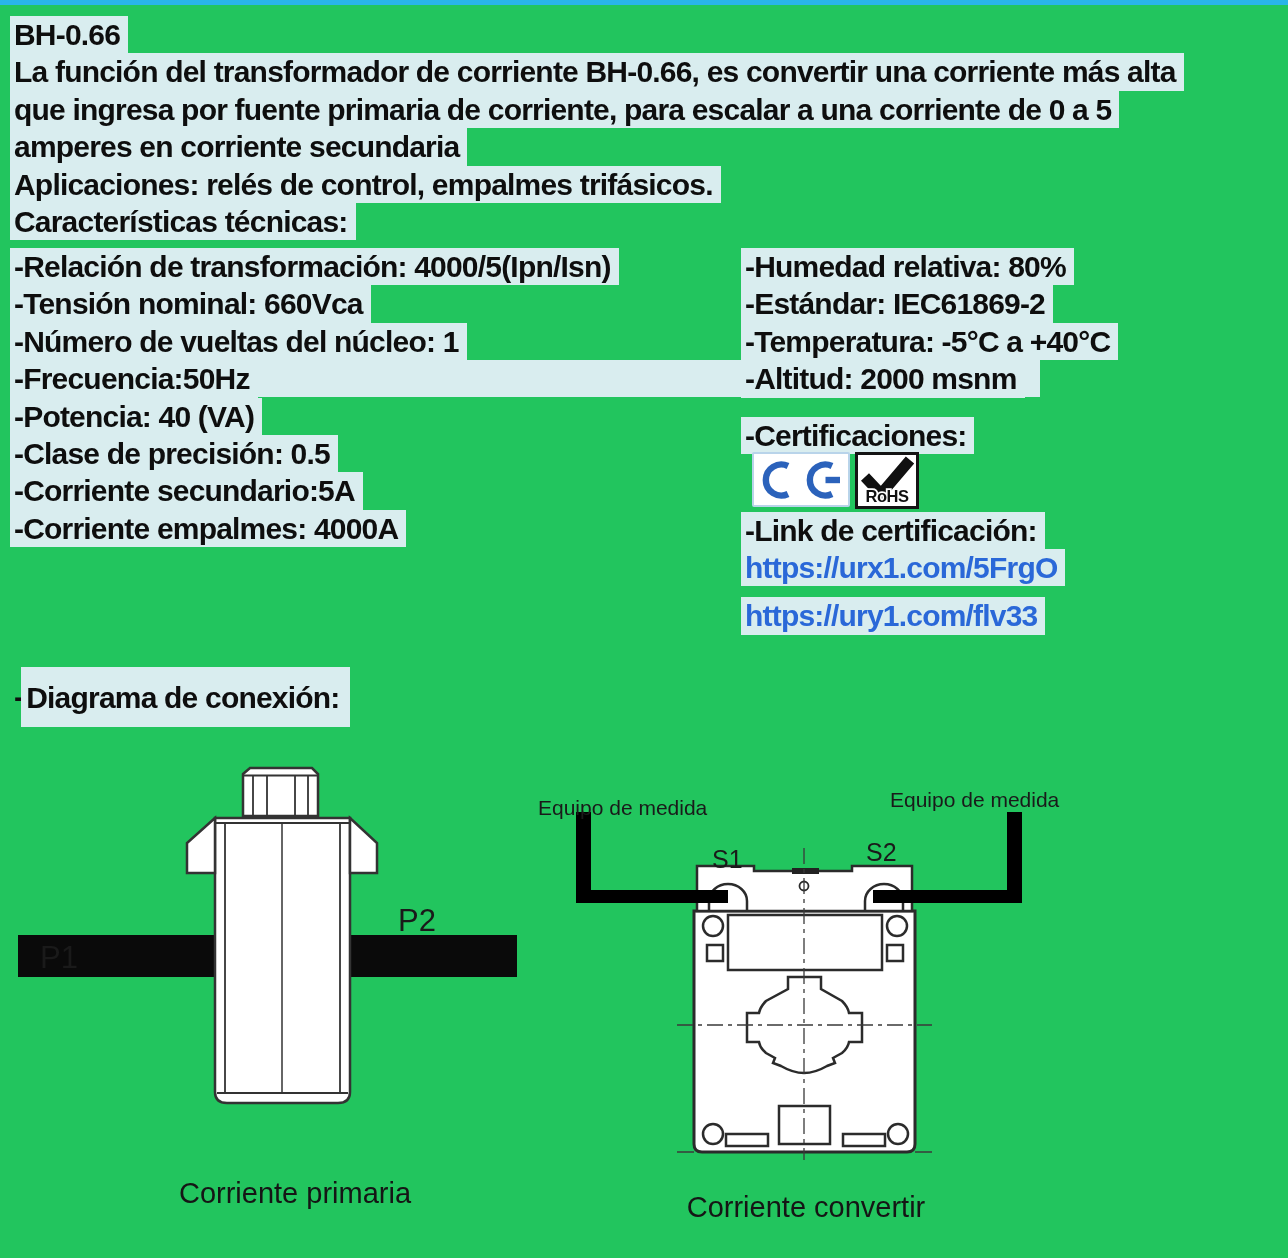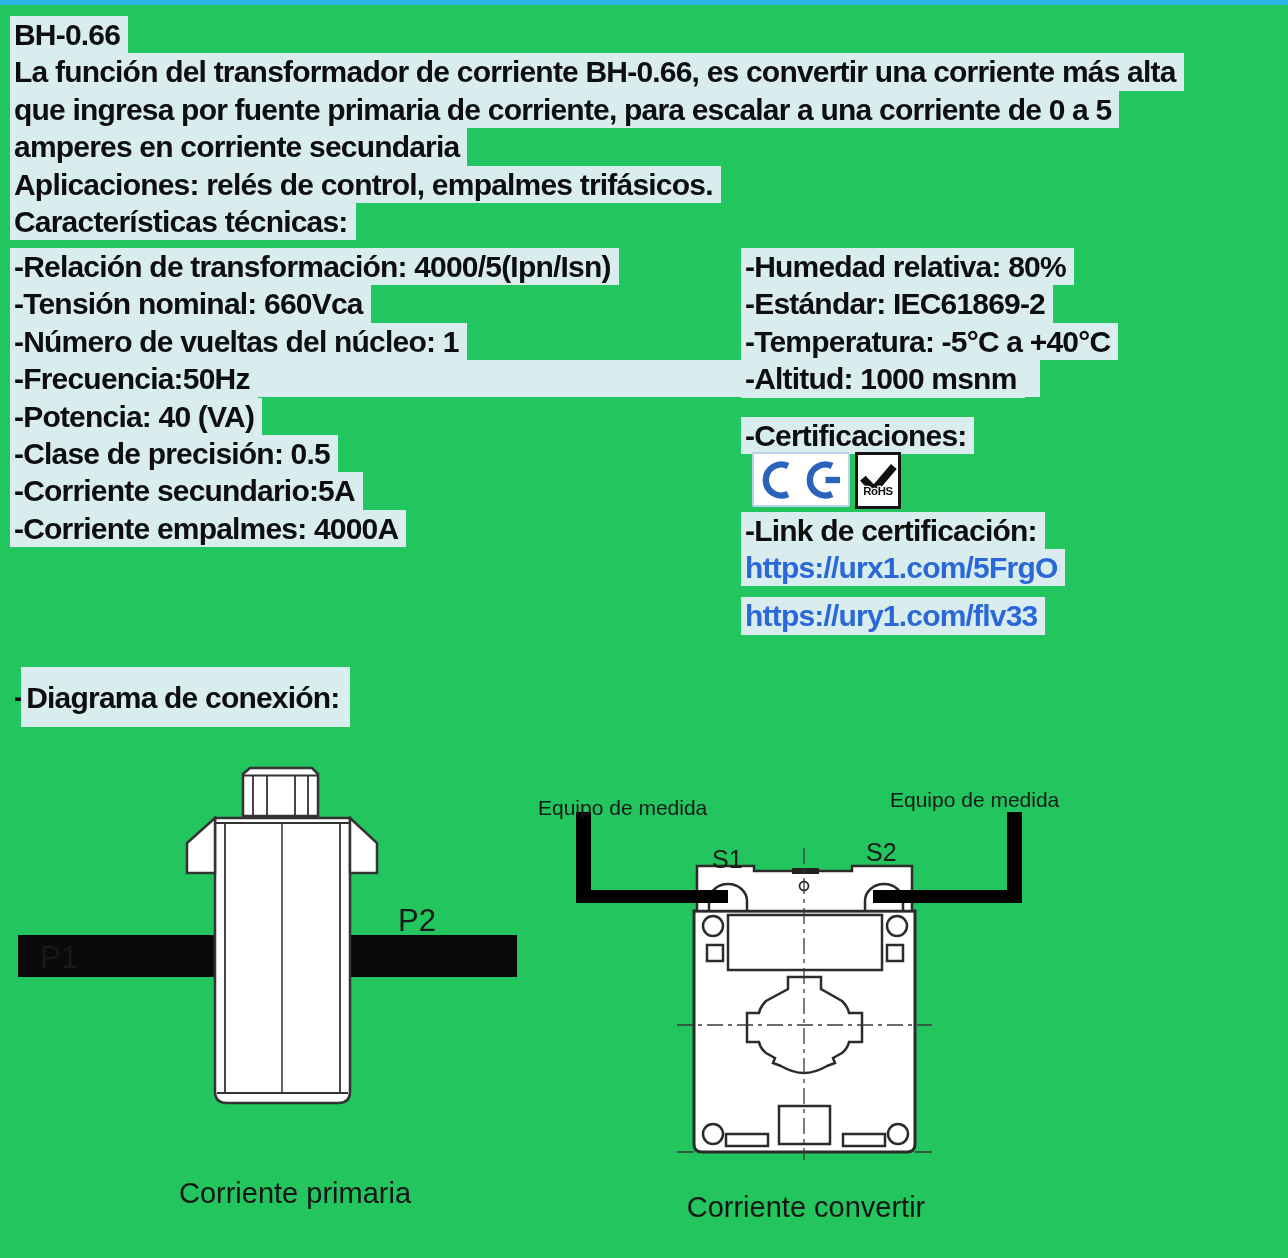--- a/index.html
+++ b/index.html
@@ -16,21 +16,21 @@
   .topbar{position:absolute;left:0;top:0;width:100%;height:5px;background:var(--accent-bar);}
   .boldtxt{font-weight:bold;color:var(--text);font-size:30px;letter-spacing:-0.8px;line-height:37.4px;white-space:nowrap;}
   .rows{position:absolute;}
   .row{display:block;height:37.4px;}
   .hl{display:inline-block;line-height:37.4px;background:var(--highlight);padding:0 8px 0 4px;margin-left:-4px;}
   .nohl{display:inline-block;line-height:37.4px;padding-right:2px;}
   .band{position:absolute;background:var(--highlight);}
   .linkline{display:block;font-weight:bold;font-size:30px;letter-spacing:-0.8px;line-height:37.4px;color:var(--link);text-decoration:underline;white-space:nowrap;}
   .certicons{position:absolute;display:flex;gap:5px;}
   .cebox{width:98px;height:55px;background:#fff;border:2px solid #b9d4ea;border-radius:2px;display:flex;align-items:center;justify-content:center;}
-  .rohsbox{width:46px;height:57px;background:#fff;border:3px solid #141414;display:flex;align-items:center;justify-content:center;}
+  .rohsbox{width:64px;height:57px;background:#fff;border:3px solid #141414;display:flex;align-items:center;justify-content:center;}
   .diaglabel{position:absolute;color:#1a1a1a;white-space:nowrap;font-family:"Liberation Sans",sans-serif;margin-top:16px;}
   .caption{position:absolute;font-size:29px;color:#151515;text-align:center;width:300px;white-space:nowrap;}
   svg{position:absolute;display:block;}
 </style>
 </head>
 <body>
 
 <div class="page">
   <div class="topbar"></div>
 
@@ -53,21 +53,21 @@
     <span class="row"><span class="hl">-Potencia: 40 (VA)</span></span>
     <span class="row"><span class="hl">-Clase de precisión: 0.5</span></span>
     <span class="row"><span class="hl">-Corriente secundario:5A</span></span>
     <span class="row"><span class="hl">-Corriente empalmes: 4000A</span></span>
   </div>
 
   <div class="rows boldtxt" style="left:745px;top:248px;">
     <span class="row"><span class="hl">-Humedad relativa: 80%</span></span>
     <span class="row"><span class="hl">-Estándar: IEC61869-2</span></span>
     <span class="row"><span class="hl">-Temperatura: -5°C a +40°C</span></span>
-    <span class="row"><span class="hl">-Altitud: 1000 msnm</span></span>
+    <span class="row"><span class="hl">-Altitud: 2000 msnm</span></span>
   </div>
 
   <div class="rows boldtxt" style="left:745px;top:417px;">
     <span class="row"><span class="hl">-Certificaciones:</span></span>
   </div>
 
   <div class="certicons" style="left:752px;top:452px;">
     <div class="cebox">
       <svg width="90" height="46" viewBox="0 0 90 46" style="position:static;">
         <path d="M32,9 A15.5,15.5 0 1 0 32,37" fill="none" stroke="var(--ce-blue)" stroke-width="6.4"></path>

